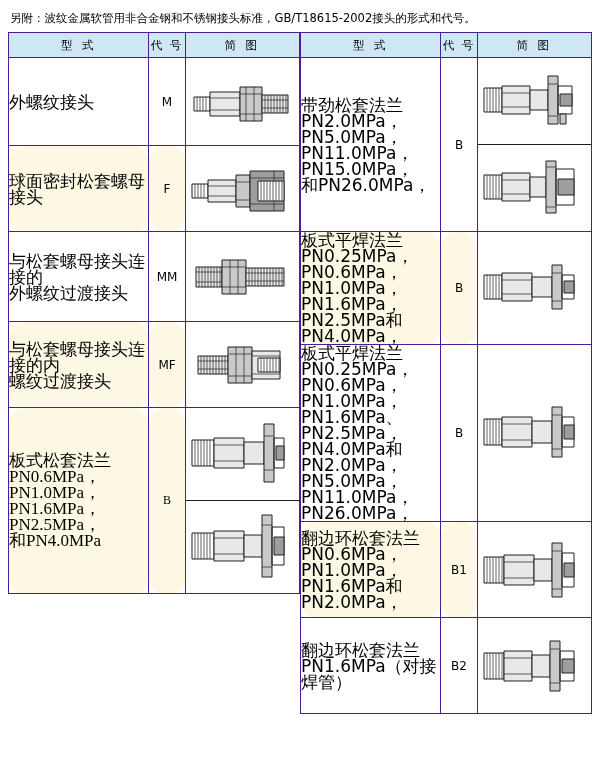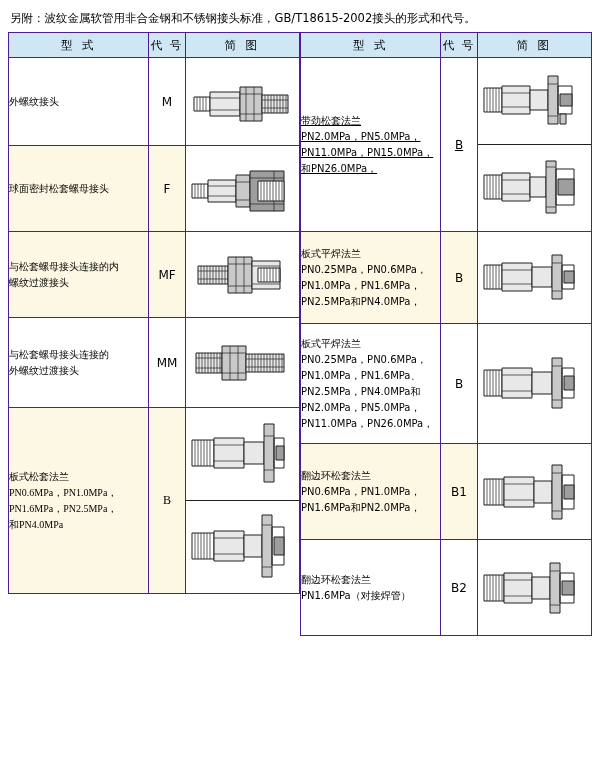--- a/index.html
+++ b/index.html
@@ -51,36 +51,36 @@
   .hdr {
     background: #cfe7f5;
     text-align: center;
     font-size: 11.5px;
     height: 24px;
     font-weight: normal;
     letter-spacing: 3px;
   }
   .hdr.small { letter-spacing: 2px; }
   .cell-name {
-    font-size: 10px;
+    font-size: 17px;
     line-height: 16px;
     padding: 4px 5px;
     vertical-align: middle;
   }
   .cell-code {
     text-align: center;
     font-size: 12px;
     vertical-align: middle;
   }
   .cell-fig {
     vertical-align: middle;
     text-align: center;
     background: #ffffff;
   }
-  .yellow { background: #fdf8e3; }
+  .yellow { background: #fdf8e3; border-radius: 16px; }
   .white { background: #ffffff; }
   .fig-wrap {
     display: block;
     width: 100%;
     text-align: center;
     line-height: 0;
   }
   svg { display: inline-block; }
   .ln { stroke: #231f20; stroke-width: 1; fill: none; }
   .ln-thin { stroke: #231f20; stroke-width: 0.7; fill: none; }
@@ -165,20 +165,48 @@
                     <path class="fill-w" d="M70 27 L96 27 L96 47 L70 47 Z"></path>
                     <path class="ln-thin" d="M73 27 L73 47 M76 27 L76 47 M79 27 L79 47 M82 27 L82 47 M85 27 L85 47 M88 27 L88 47 M91 27 L91 47 M94 27 L94 47"></path>
                     <path class="ln-thin" d="M62 24 L96 24 M62 50 L96 50"></path>
                     <path class="ln-thin" d="M86 17 L86 27 M86 47 L86 57"></path>
                   </g>
                 </svg>
               </span>
             </td>
           </tr>
 
+          <tr style="height:90px;">
+            <td class="cell-name white">
+              <span>与松套螺母接头连接的</span><br>
+              <span>外螺纹过渡接头</span>
+            </td>
+            <td class="cell-code white">MM</td>
+            <td class="cell-fig">
+              <span class="fig-wrap">
+                <svg width="108" height="72" viewBox="0 0 108 72">
+                  <g>
+
+                    <path class="fill-lt" d="M8 26 L34 26 L34 46 L8 46 Z"></path>
+                    <path class="ln-thin" d="M11 26 L11 46 M14 26 L14 46 M17 26 L17 46 M20 26 L20 46 M23 26 L23 46 M26 26 L26 46 M29 26 L29 46 M32 26 L32 46"></path>
+                    <path class="ln-thin" d="M8 31 L34 31 M8 41 L34 41"></path>
+
+                    <path class="fill-md" d="M34 19 L58 19 L58 53 L34 53 Z"></path>
+                    <path class="ln-thin" d="M34 26 L58 26 M34 46 L58 46"></path>
+                    <path class="ln-thin" d="M42 19 L42 53 M50 19 L50 53"></path>
+
+                    <path class="fill-lt" d="M58 27 L96 27 L96 45 L58 45 Z"></path>
+                    <path class="ln-thin" d="M61 27 L61 45 M64 27 L64 45 M67 27 L67 45 M70 27 L70 45 M73 27 L73 45 M76 27 L76 45 M79 27 L79 45 M82 27 L82 45 M85 27 L85 45 M88 27 L88 45 M91 27 L91 45 M94 27 L94 45"></path>
+                    <path class="ln-thin" d="M58 32 L96 32 M58 40 L96 40"></path>
+                  </g>
+                </svg>
+              </span>
+            </td>
+          </tr>
+
           <tr style="height:86px;">
             <td class="cell-name yellow">
               <span>与松套螺母接头连接的内</span><br>
               <span>螺纹过渡接头</span>
             </td>
             <td class="cell-code yellow">MF</td>
             <td class="cell-fig">
               <span class="fig-wrap">
                 <svg width="108" height="72" viewBox="0 0 108 72">
                   <g>
@@ -188,48 +216,20 @@
                     <path class="ln-thin" d="M10 32 L40 32 M10 40 L40 40"></path>
 
                     <path class="fill-md" d="M40 18 L64 18 L64 54 L40 54 Z"></path>
                     <path class="ln-thin" d="M40 25 L64 25 M40 47 L64 47"></path>
                     <path class="ln-thin" d="M48 18 L48 54 M56 18 L56 54"></path>
 
                     <path class="fill-lt" d="M64 22 L92 22 L92 50 L64 50 Z"></path>
                     <path class="fill-w" d="M70 29 L92 29 L92 43 L70 43 Z"></path>
                     <path class="ln-thin" d="M73 29 L73 43 M76 29 L76 43 M79 29 L79 43 M82 29 L82 43 M85 29 L85 43 M88 29 L88 43 M91 29 L91 43"></path>
                     <path class="ln-thin" d="M64 27 L92 27 M64 45 L92 45"></path>
-                  </g>
-                </svg>
-              </span>
-            </td>
-          </tr>
-
-          <tr style="height:90px;">
-            <td class="cell-name white">
-              <span>与松套螺母接头连接的</span><br>
-              <span>外螺纹过渡接头</span>
-            </td>
-            <td class="cell-code white">MM</td>
-            <td class="cell-fig">
-              <span class="fig-wrap">
-                <svg width="108" height="72" viewBox="0 0 108 72">
-                  <g>
-
-                    <path class="fill-lt" d="M8 26 L34 26 L34 46 L8 46 Z"></path>
-                    <path class="ln-thin" d="M11 26 L11 46 M14 26 L14 46 M17 26 L17 46 M20 26 L20 46 M23 26 L23 46 M26 26 L26 46 M29 26 L29 46 M32 26 L32 46"></path>
-                    <path class="ln-thin" d="M8 31 L34 31 M8 41 L34 41"></path>
-
-                    <path class="fill-md" d="M34 19 L58 19 L58 53 L34 53 Z"></path>
-                    <path class="ln-thin" d="M34 26 L58 26 M34 46 L58 46"></path>
-                    <path class="ln-thin" d="M42 19 L42 53 M50 19 L50 53"></path>
-
-                    <path class="fill-lt" d="M58 27 L96 27 L96 45 L58 45 Z"></path>
-                    <path class="ln-thin" d="M61 27 L61 45 M64 27 L64 45 M67 27 L67 45 M70 27 L70 45 M73 27 L73 45 M76 27 L76 45 M79 27 L79 45 M82 27 L82 45 M85 27 L85 45 M88 27 L88 45 M91 27 L91 45 M94 27 L94 45"></path>
-                    <path class="ln-thin" d="M58 32 L96 32 M58 40 L96 40"></path>
                   </g>
                 </svg>
               </span>
             </td>
           </tr>
 
 
           <tr style="height:186px;font-family:Liberation Serif, serif;">
             <td class="cell-name yellow">
               <span>板式松套法兰</span><br>
@@ -283,21 +283,21 @@
             <col style="width:36px;">
             <col style="width:114px;">
           </colgroup>
           <tbody>
           <tr>
             <td class="hdr">型    式</td>
             <td class="hdr small">代  号</td>
             <td class="hdr">简    图</td>
           </tr>
 
-          <tr style="height:174px;text-decoration:underline;">
+          <tr style="height:174px;">
             <td class="cell-name white">
               <span>带劲松套法兰</span><br>
               <span>PN2.0MPa，PN5.0MPa，</span><br>
               <span>PN11.0MPa，PN15.0MPa，</span><br>
               <span>和PN26.0MPa，</span>
             </td>
             <td class="cell-code white">B</td>
             <td class="cell-fig" style="padding:0;">
               <span class="fig-wrap" style="display:block;border-bottom:1px solid #231f20;">
                 <svg width="108" height="86" viewBox="0 0 108 86">

